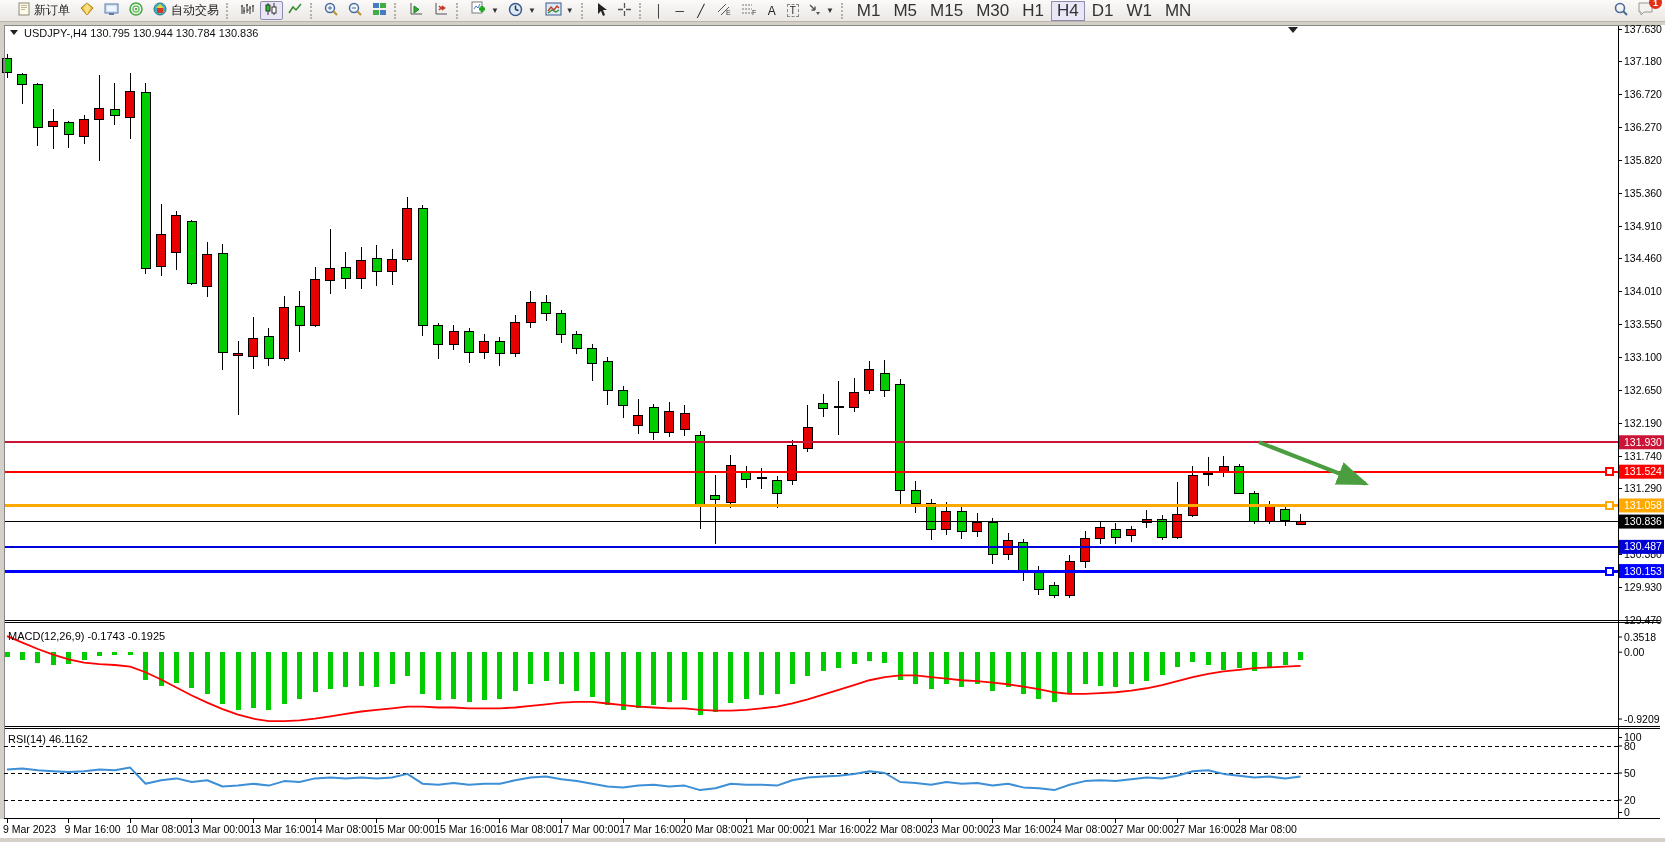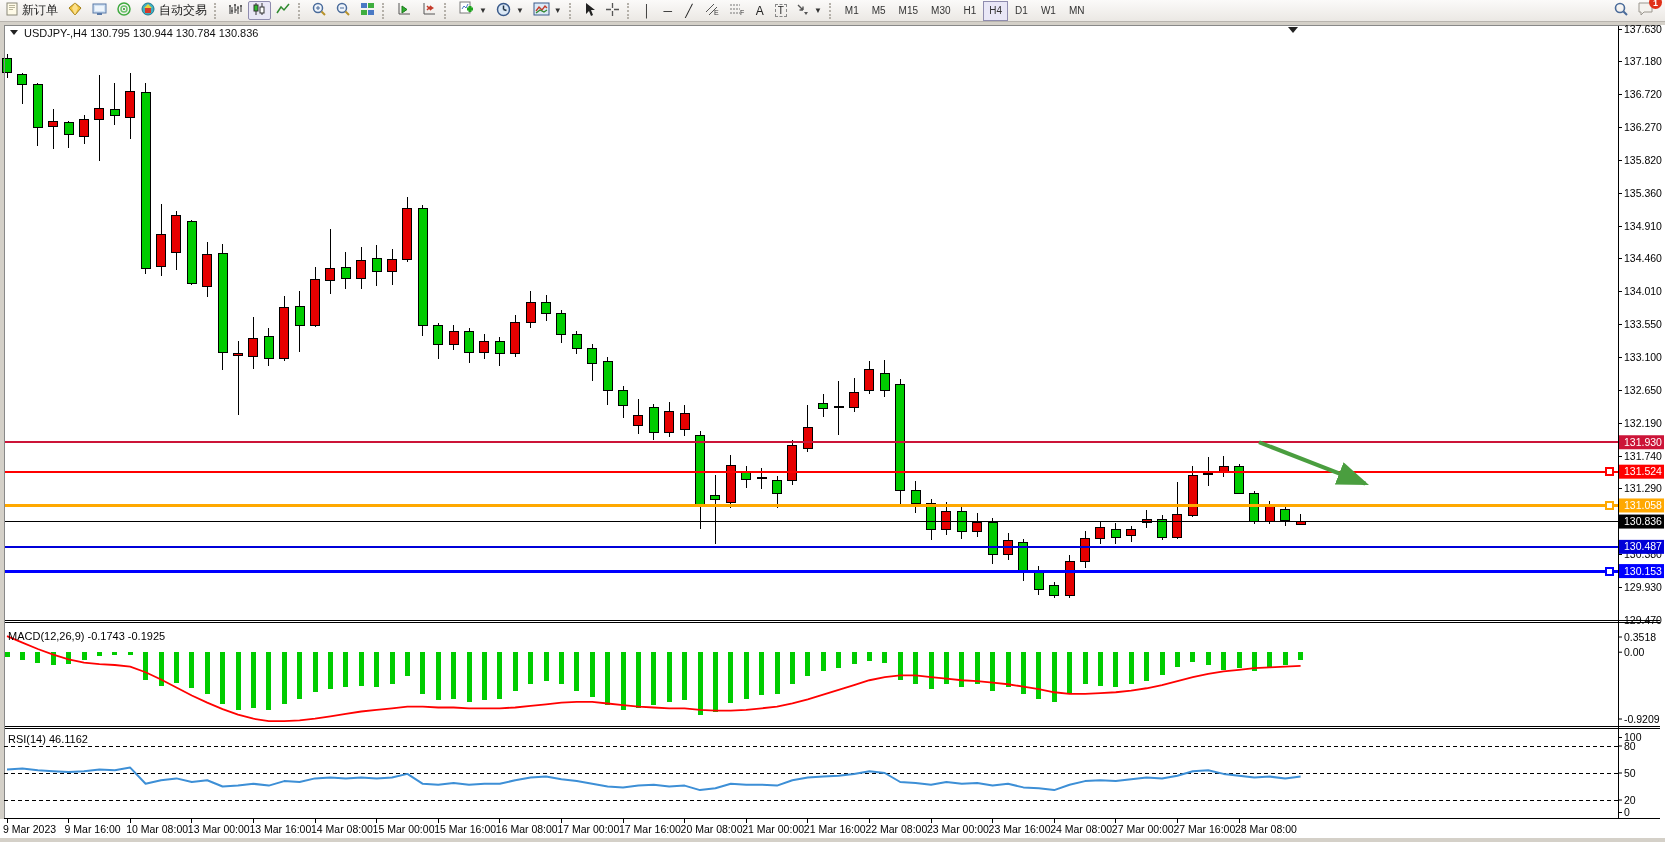--- a/index.html
+++ b/index.html
@@ -1,27 +1,27 @@
 <!DOCTYPE html>
 <html><head>
 <meta charset="utf-8">
 <style>
   html,body{margin:0;padding:0;background:#d4d0c8;font-family:"Liberation Sans",sans-serif;}
   .window{position:relative;width:1665px;height:842px;background:#d4d0c8;overflow:hidden;}
   
   .toolbar{position:absolute;top:0;left:0;width:1665px;height:22px;
     background:linear-gradient(#fbfaf9,#ebe8e4);border-bottom:1px solid #b8b4ae;
-    display:flex;align-items:center;gap:1px;padding-left:2px;box-sizing:border-box;z-index:5;
+    display:flex;align-items:center;gap:1px;padding-left:14px;box-sizing:border-box;z-index:5;
     font-size:12px;color:#222;}
   .tbtn{height:19px;min-width:20px;display:flex;align-items:center;justify-content:center;
     gap:3px;padding:0 3px;border:1px solid transparent;border-radius:2px;box-sizing:border-box;}
   .tbtn.pressed{border:1px solid #8f8cae;background:#e9e7f6;}
   .sep{width:5px;height:16px;margin:0 2px;border-left:2px dotted #b5b1aa;}
   .caret{font-size:8px;color:#333;margin-left:1px;}
-  .tf{font-size:10px;color:#333;padding:0 5px;height:18px;display:flex;align-items:center;border:1px solid transparent;}
+  .tf{font-size:17px;color:#333;padding:0 5px;height:18px;display:flex;align-items:center;border:1px solid transparent;}
   .tf.active{border:1px solid #8f8cae;background:#e9e7f6;}
   .right-icons{margin-left:auto;display:flex;align-items:center;gap:8px;padding-right:10px;}
   .badge{position:absolute;top:-5px;right:-7px;background:#e03018;color:#fff;border-radius:8px;
     font-size:9px;min-width:13px;height:13px;display:flex;align-items:center;justify-content:center;font-weight:bold;}
   .bubble-wrap{position:relative;}
   .ic{display:inline-block;}
   svg text{font-family:"Liberation Sans",sans-serif;}
   .chart-layer{position:absolute;top:0;left:0;z-index:1;}
 </style>
 </head>

